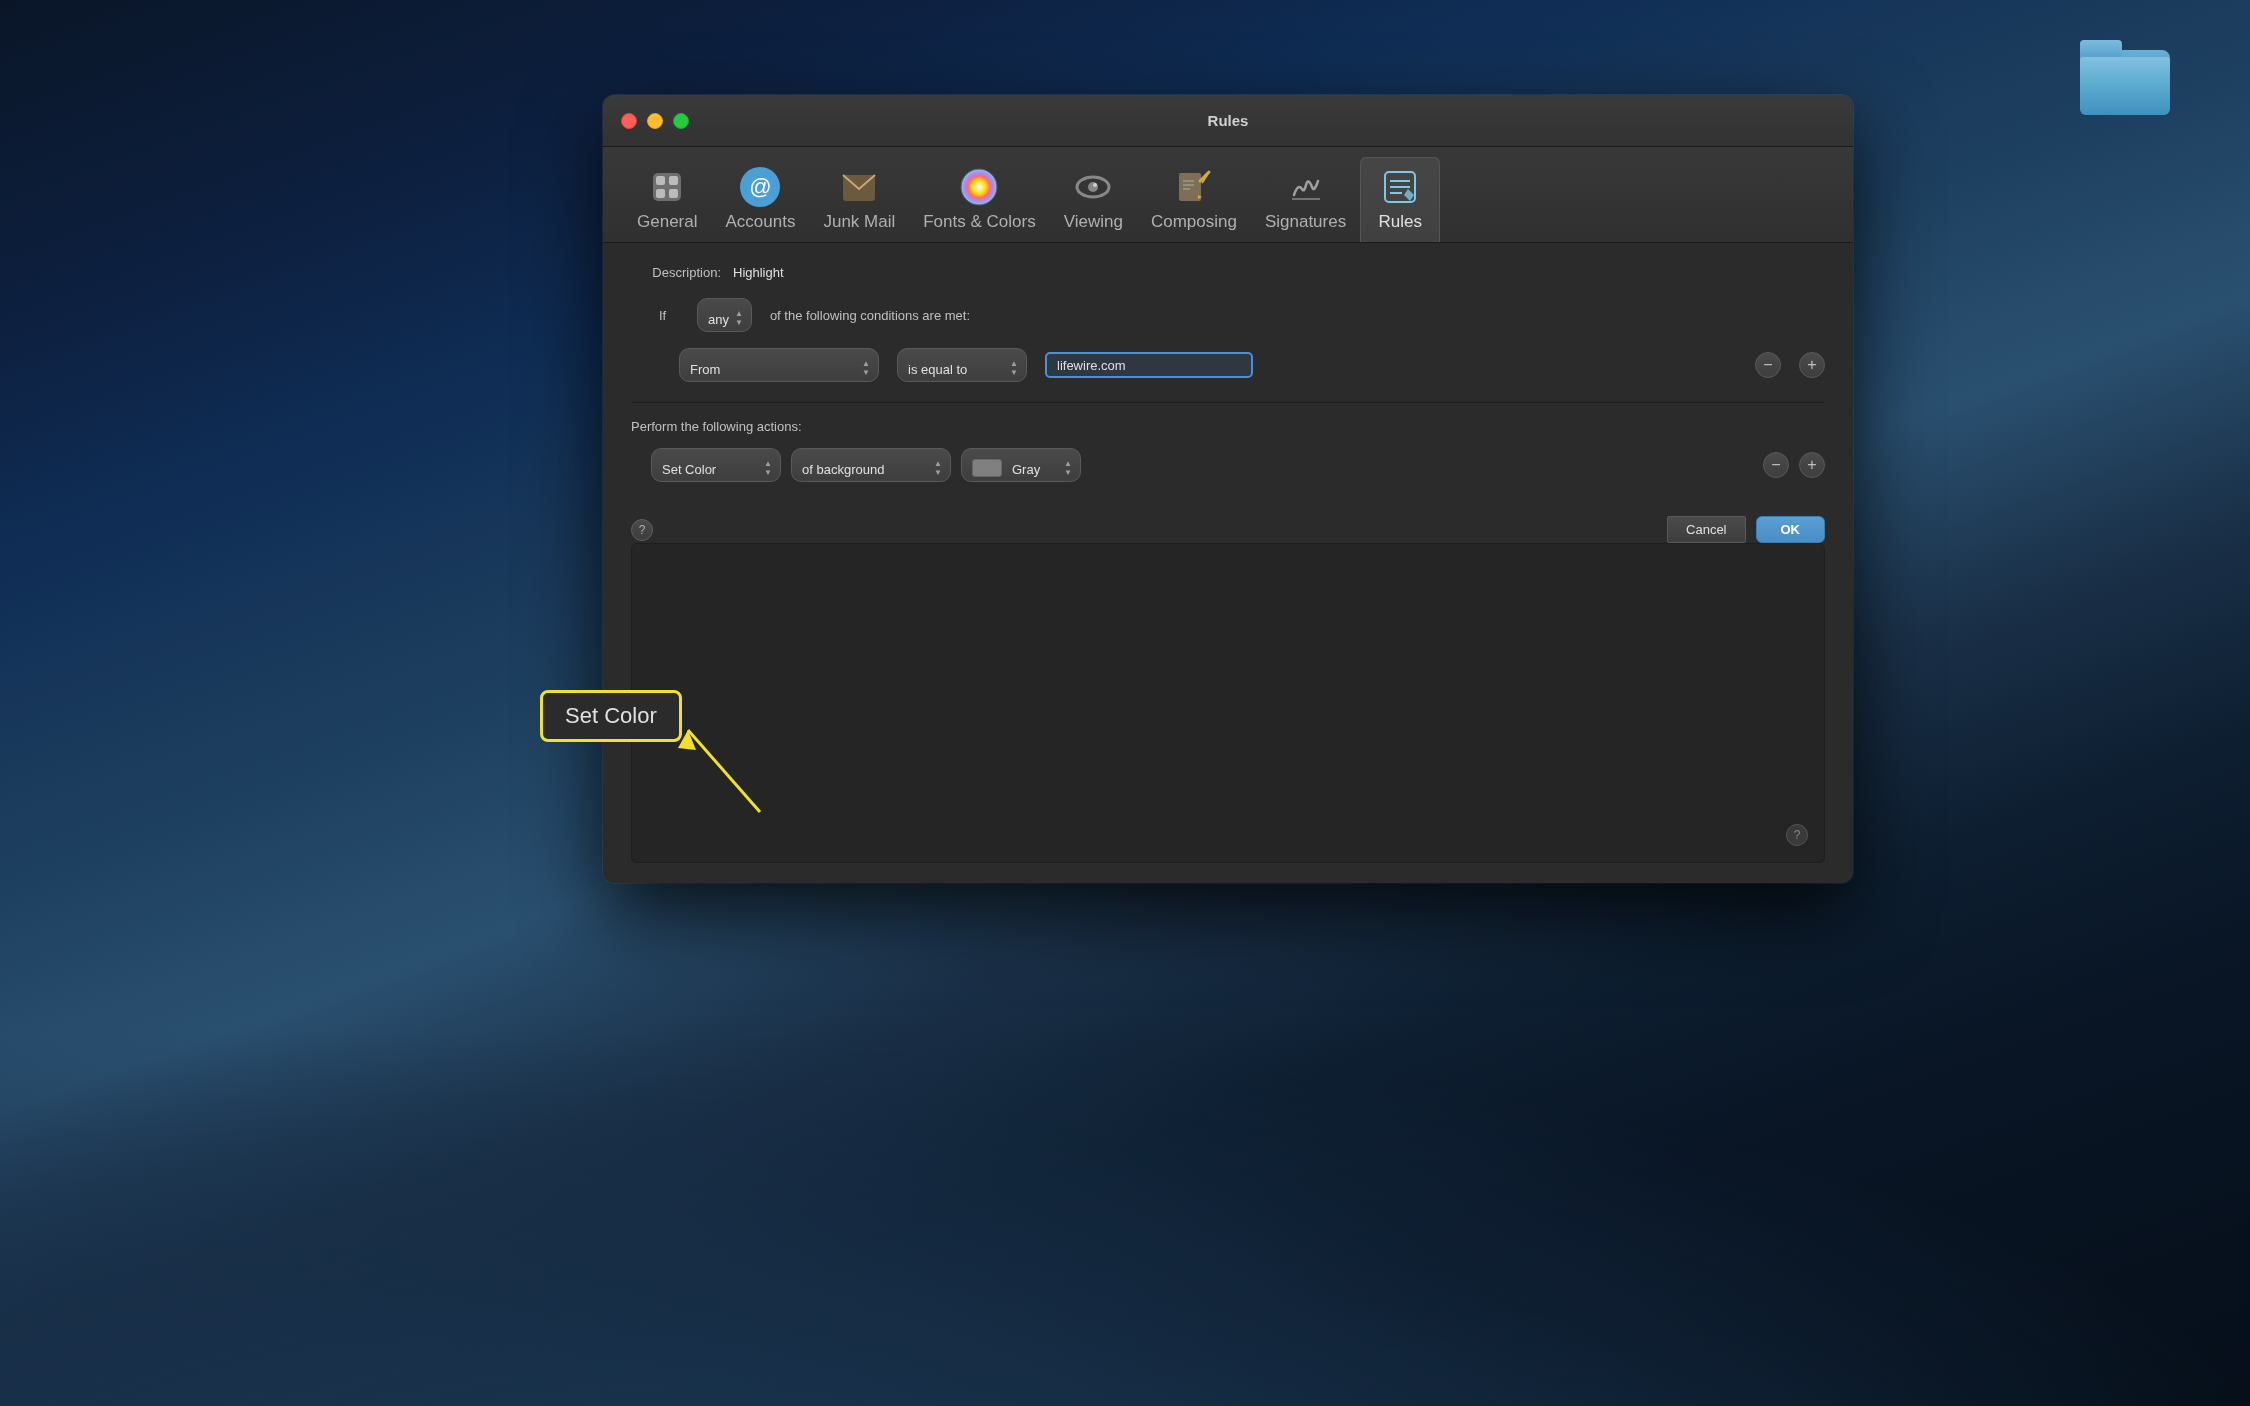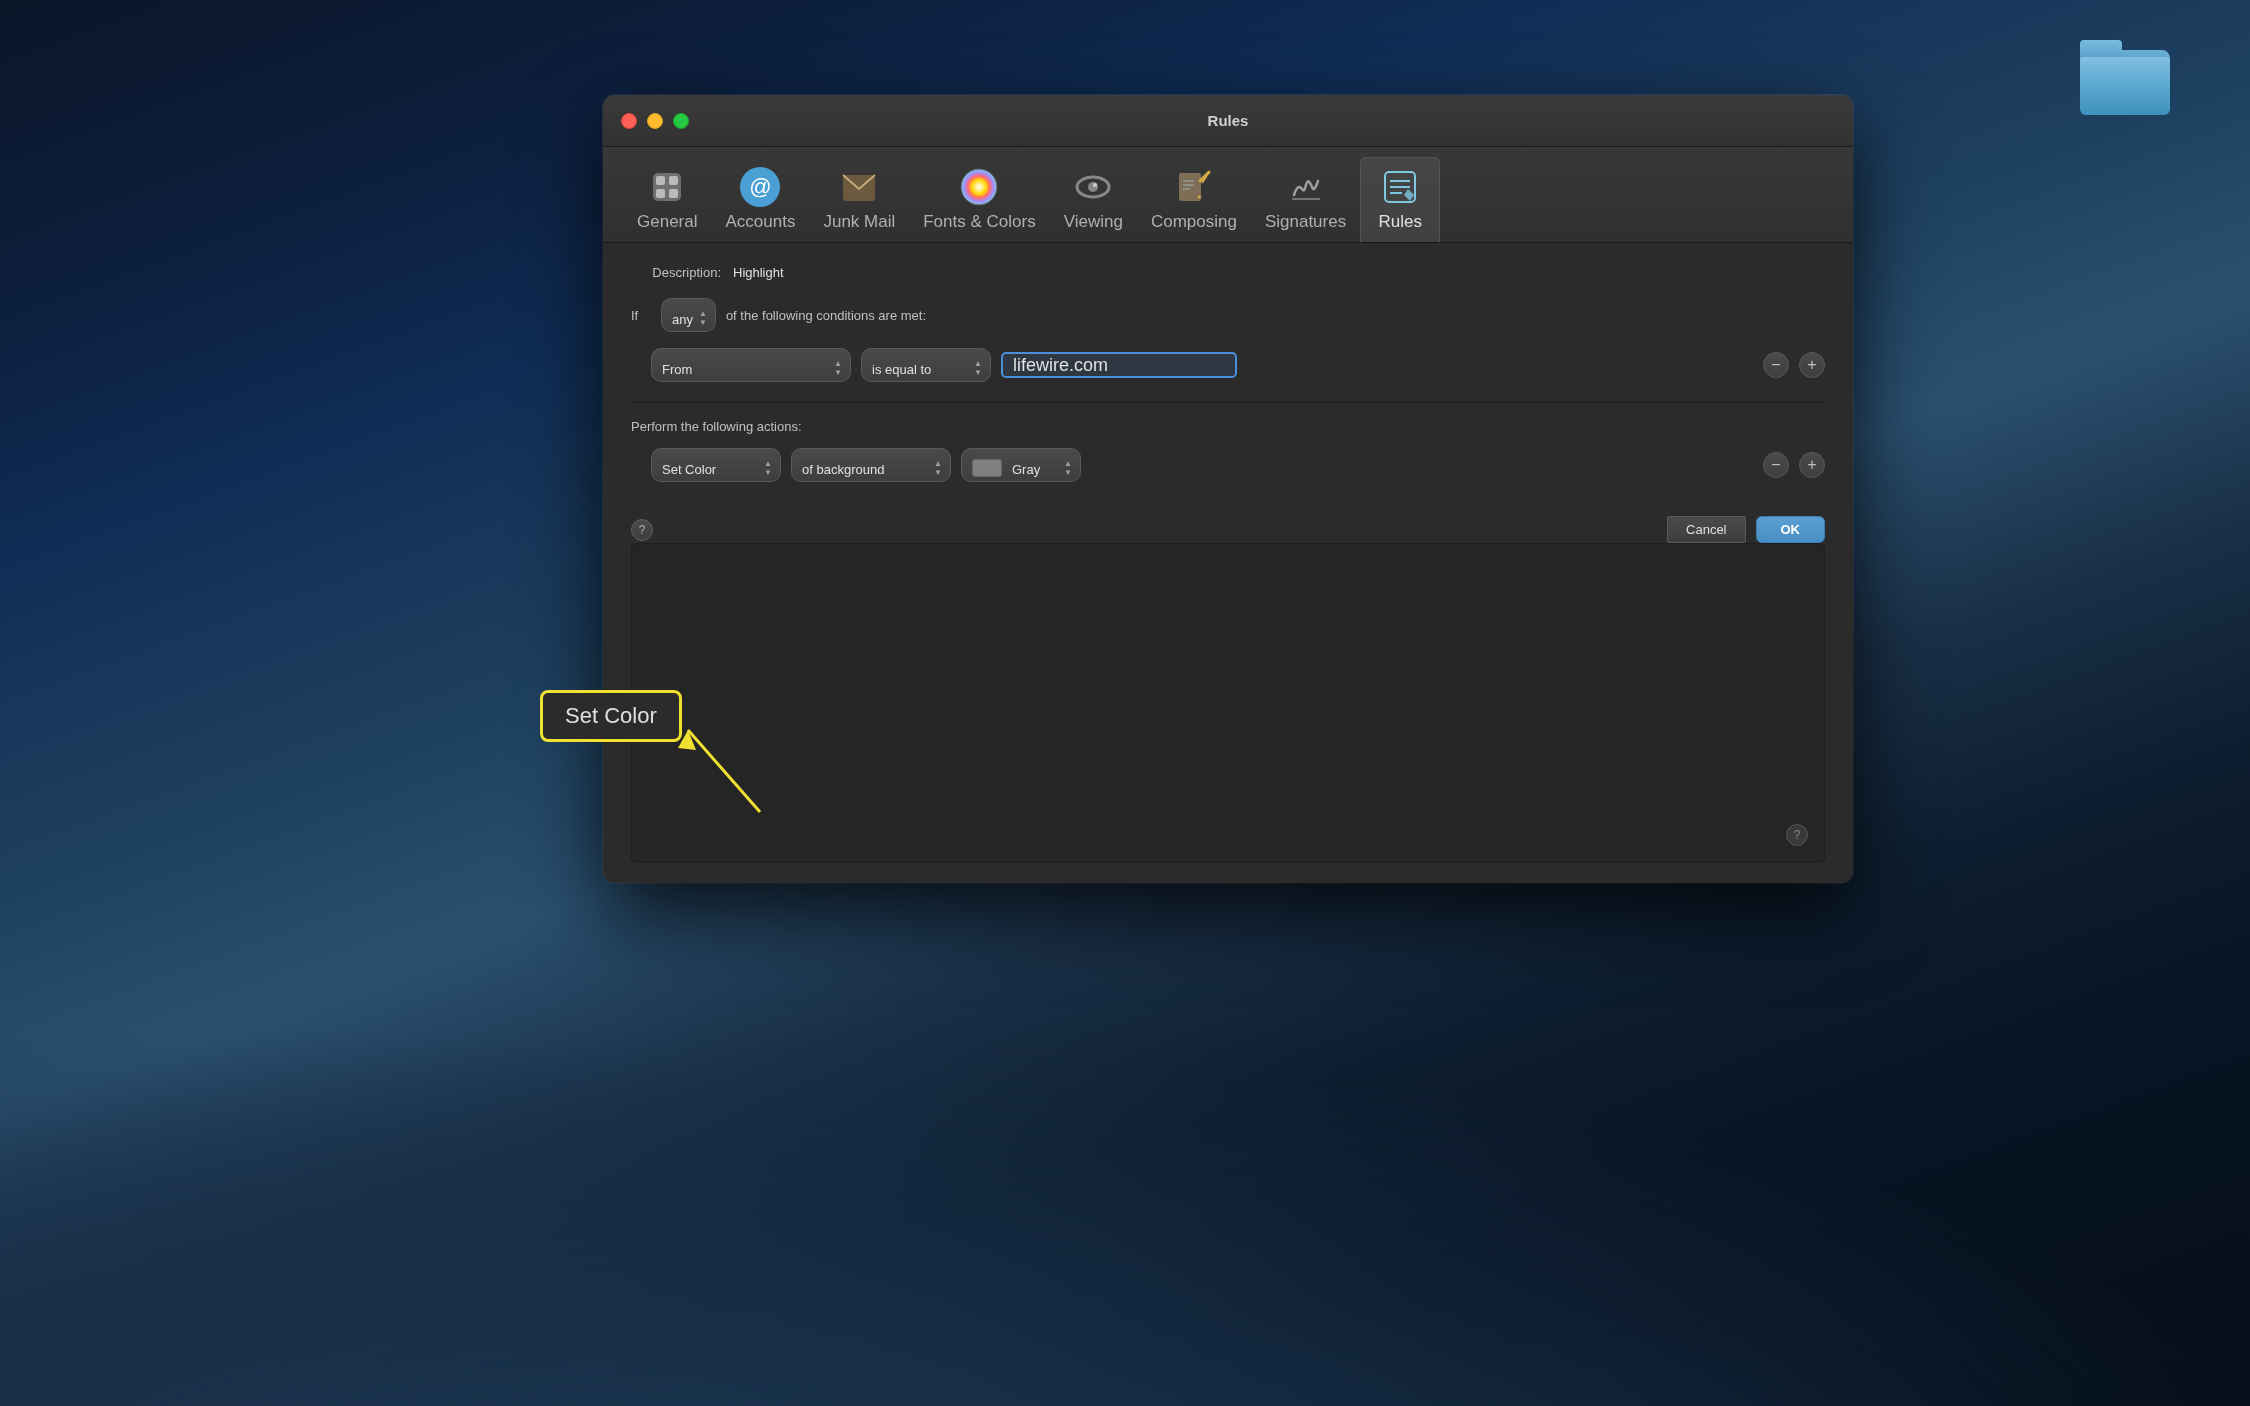--- a/index.html
+++ b/index.html
@@ -191,21 +191,22 @@
       color: #e0e0e0;
       font-size: 13px;
       font-weight: 500;
     }
 
     
     .condition-row {
       display: flex;
       align-items: center;
       margin-bottom: 16px;
-      gap: 10px;
+      gap: 18px;
+      margin-left: 28px;
     }
     .condition-label {
       color: #c0c0c0;
       font-size: 13px;
       min-width: 20px;
     }
 
     
     .dropdown {
       display: flex;
@@ -232,23 +233,23 @@
       color: #a0a0a0;
       line-height: 1;
     }
 
     .text-input {
       background: rgba(70, 130, 200, 0.15);
       border: 2px solid #4a90d9;
       border-radius: 5px;
       padding: 4px 10px;
       color: #e0e0e0;
-      font-size: 18px;
+      font-size: 13px;
       height: 26px;
-      width: 236px;
+      width: 208px;
       outline: none;
     }
 
     
     .pm-button {
       width: 26px;
       height: 26px;
       background: linear-gradient(180deg, #4a4a4a 0%, #3e3e3e 100%);
       border: 1px solid #5a5a5a;
       border-radius: 50%;

